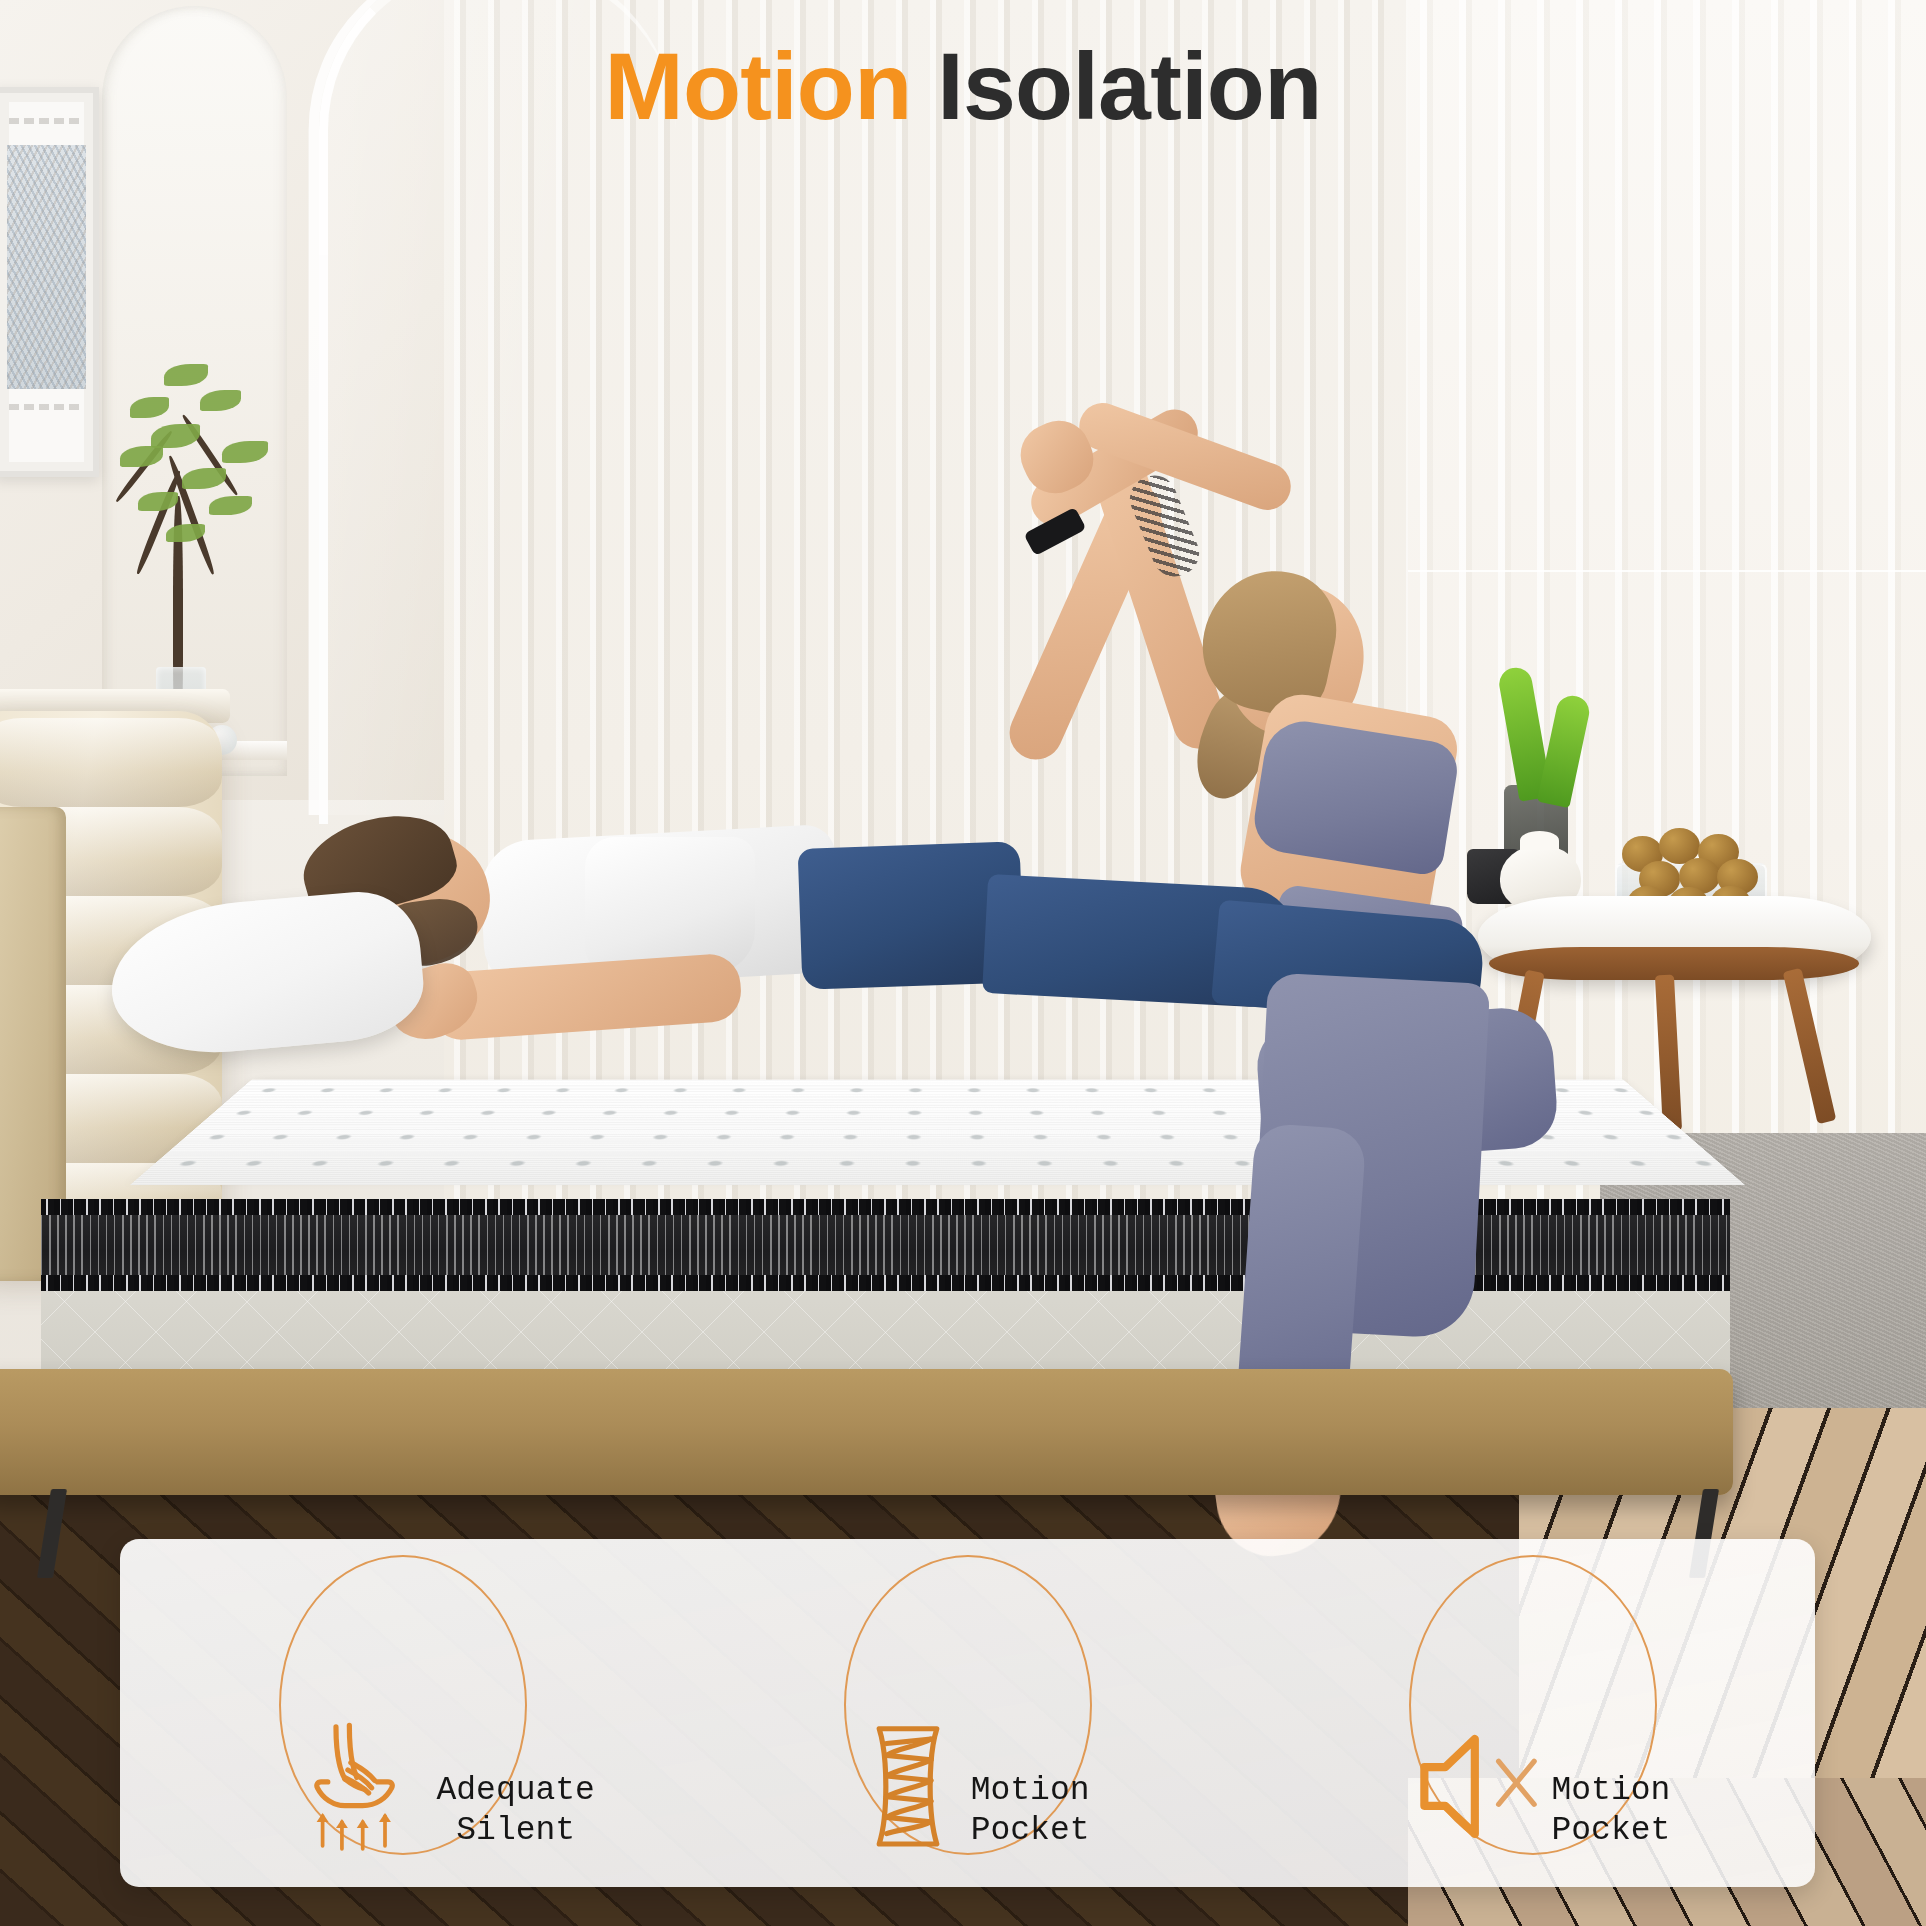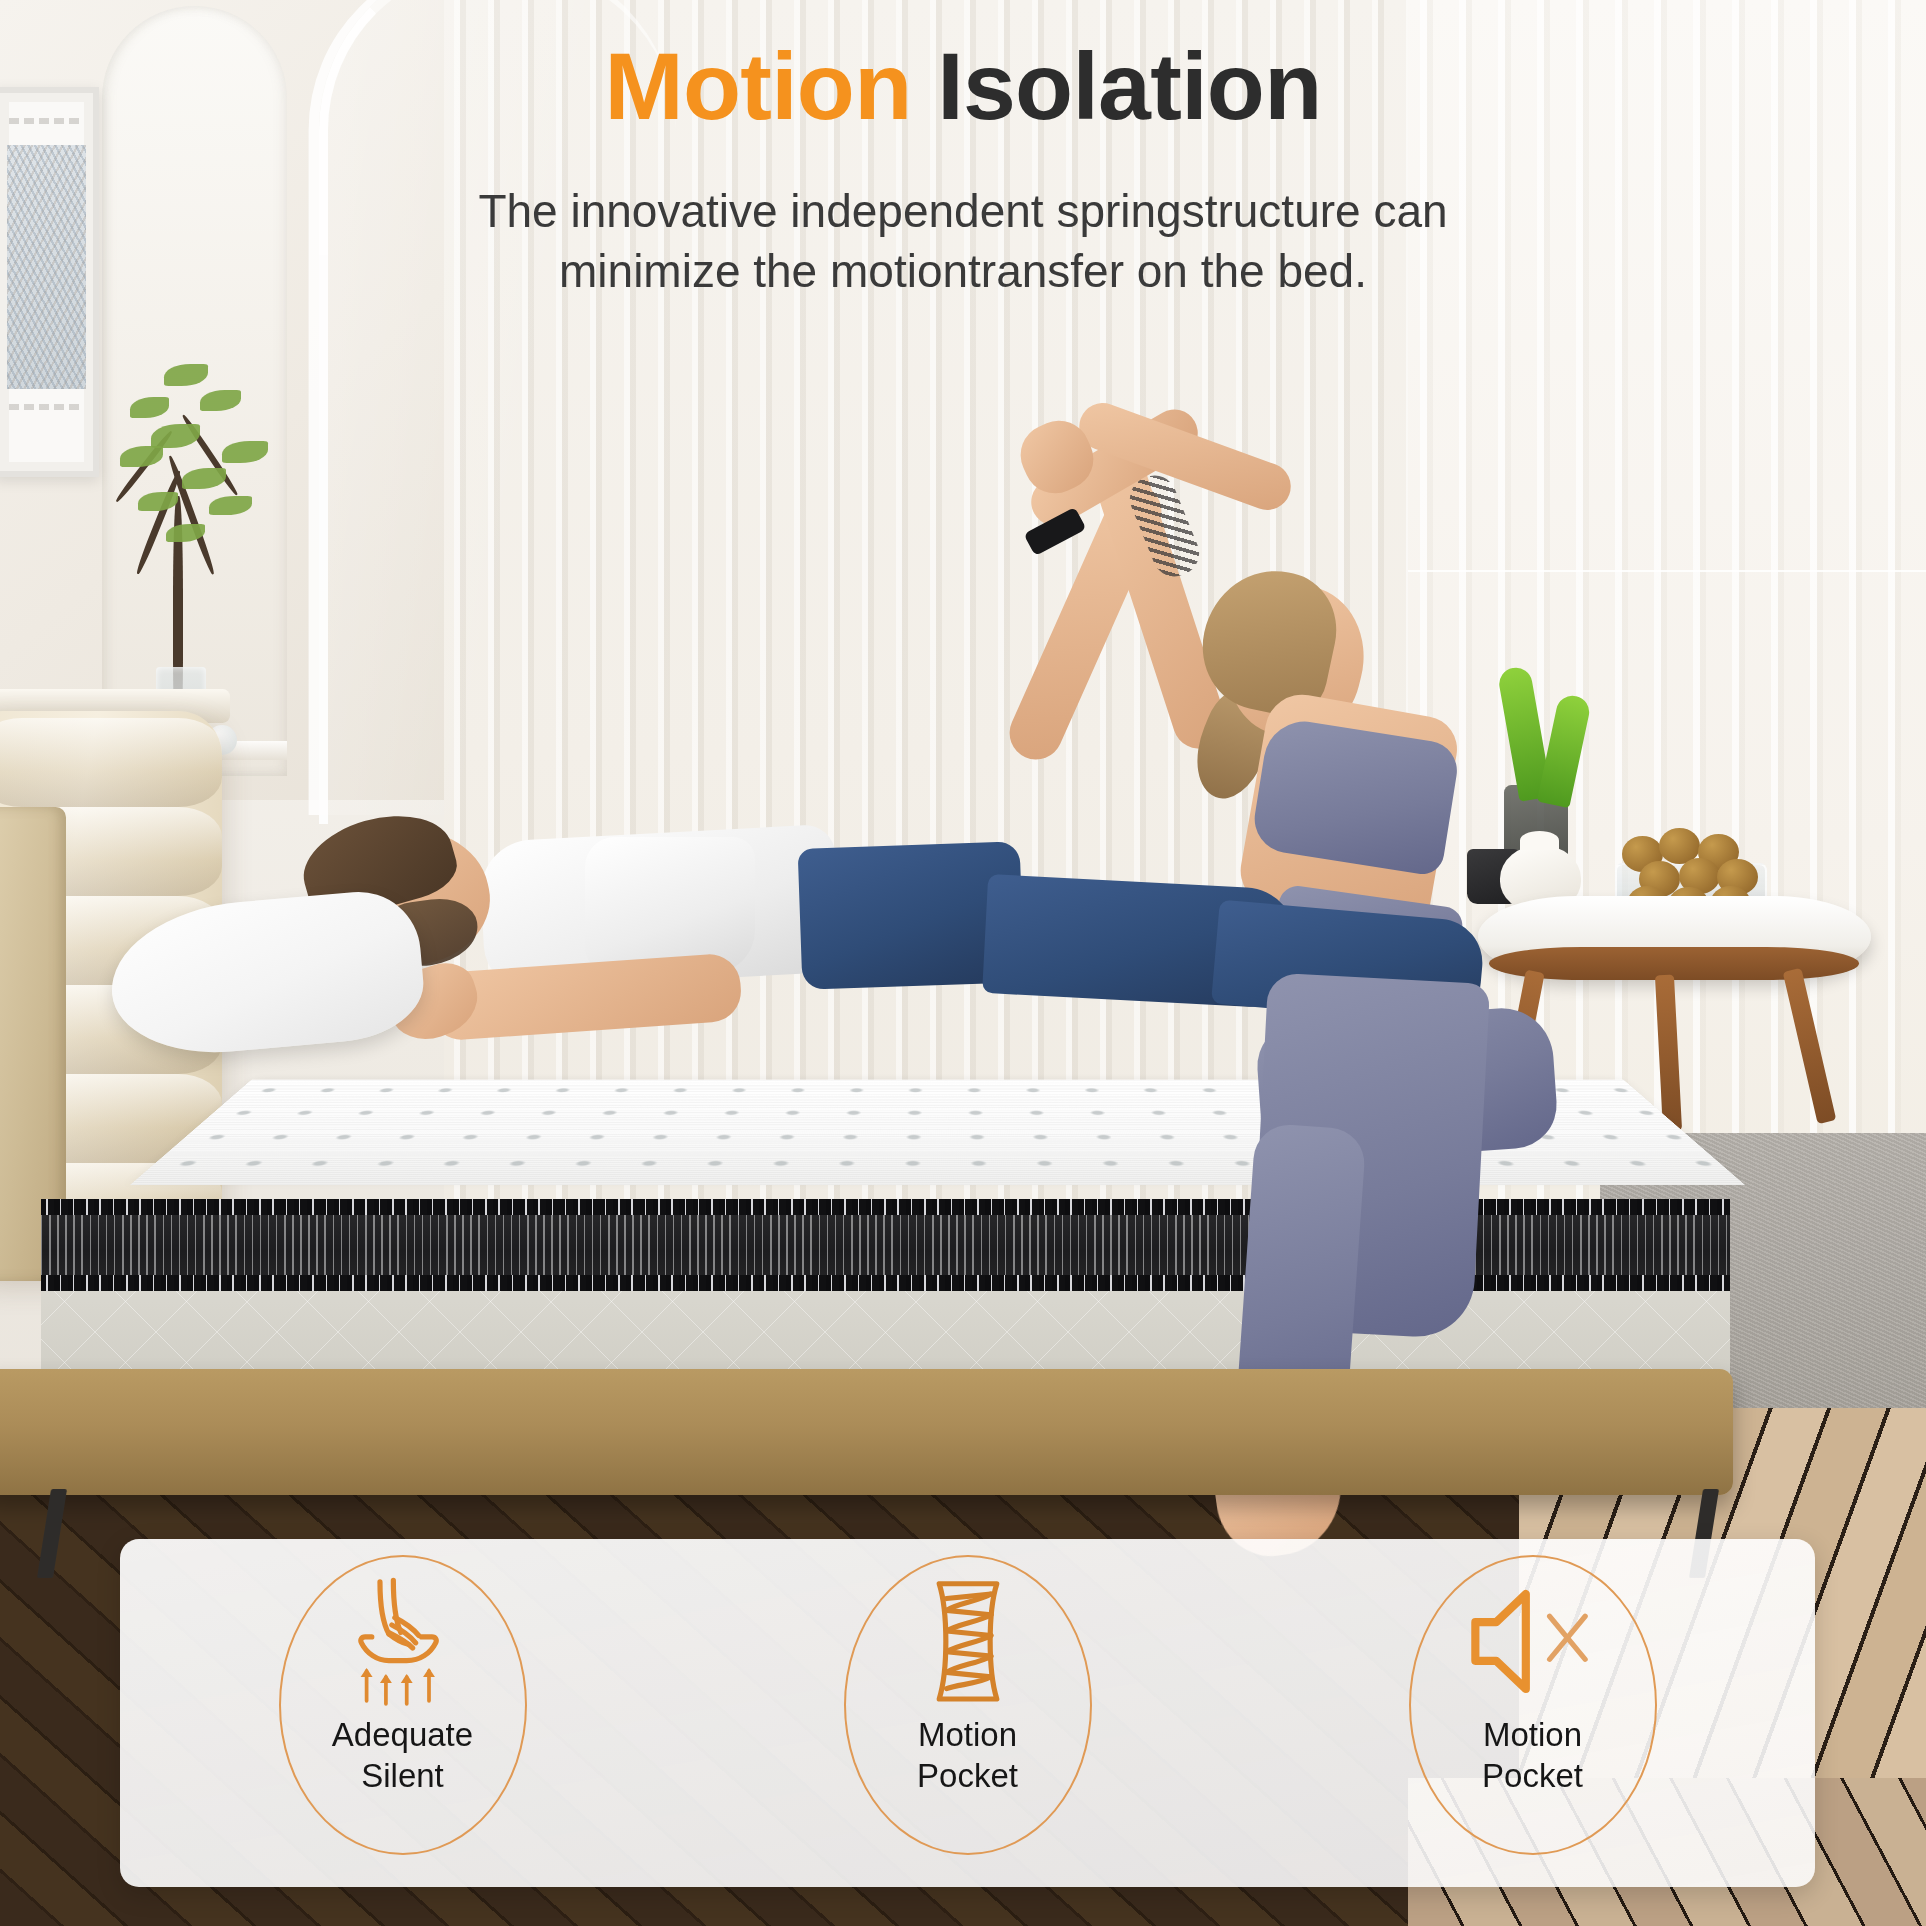--- a/index.html
+++ b/index.html
@@ -216,21 +216,21 @@
   .hl-accent{color:#F5921E;}
   .subline{position:absolute;left:0;top:182px;width:1926px;text-align:center;
     font-size:46px;font-weight:400;line-height:1.30;color:#3a3a3a;}
 
   
   .panel{position:absolute;left:120px;top:1539px;width:1695px;height:348px;
     background:linear-gradient(170deg,rgba(255,255,255,.93),rgba(252,252,253,.88));
     border-radius:19px;box-shadow:0 7.4px 25px rgba(0,0,0,.16);
     display:flex;align-items:flex-start;justify-content:space-around;}
   .feature{position:relative;width:244px;height:296px;margin-top:16.3px;
-    display:flex;flex-direction:column;align-items:center;}
+    display:flex;align-items:flex-end;font-family:Liberation Mono, monospace;}
   .fcircle{position:absolute;left:50%;top:0;transform:translateX(-50%);
     width:244px;height:296px;border:2.2px solid #E09A55;border-radius:50%;}
   .ficon{position:relative;z-index:2;height:130px;width:156px;margin-top:21px;
     display:flex;align-items:center;justify-content:center;}
   .flabel{position:relative;z-index:2;margin-top:9px;text-align:center;
     font-size:33px;line-height:1.22;color:#161616;font-weight:400;}
 
   svg{display:block;}
 </style>
 </head>
@@ -359,24 +359,20 @@
     <div class="person lilac w-shin"></div>
     <div class="person skin w-foot"></div>
 
     <div class="bedbase"></div>
     <div class="bedleg" style="left:1696px;top:1489px;"></div>
     <div class="bedleg" style="left:44px;top:1489px;"></div>
   </div>
 
   <div class="headline"><span class="hl-accent">Motion</span><span> Isolation</span></div>
 
-  <div class="subline">
-    <div>The innovative independent springstructure can</div>
-    <div>minimize the motiontransfer on the bed.</div>
-  </div>
 
   <div class="panel">
 
     <div class="feature">
       <div class="fcircle"></div>
       <div class="ficon">
         <svg viewBox="0 0 210 175" width="156" height="130" fill="none" stroke="#E08A30" stroke-width="7" stroke-linecap="round" stroke-linejoin="round">
           <path d="M74 8 C74 40 77 62 86 78"></path>
           <path d="M92 6 C92 40 95 60 102 76"></path>
           <path d="M86 78 C96 86 104 90 112 92"></path>

